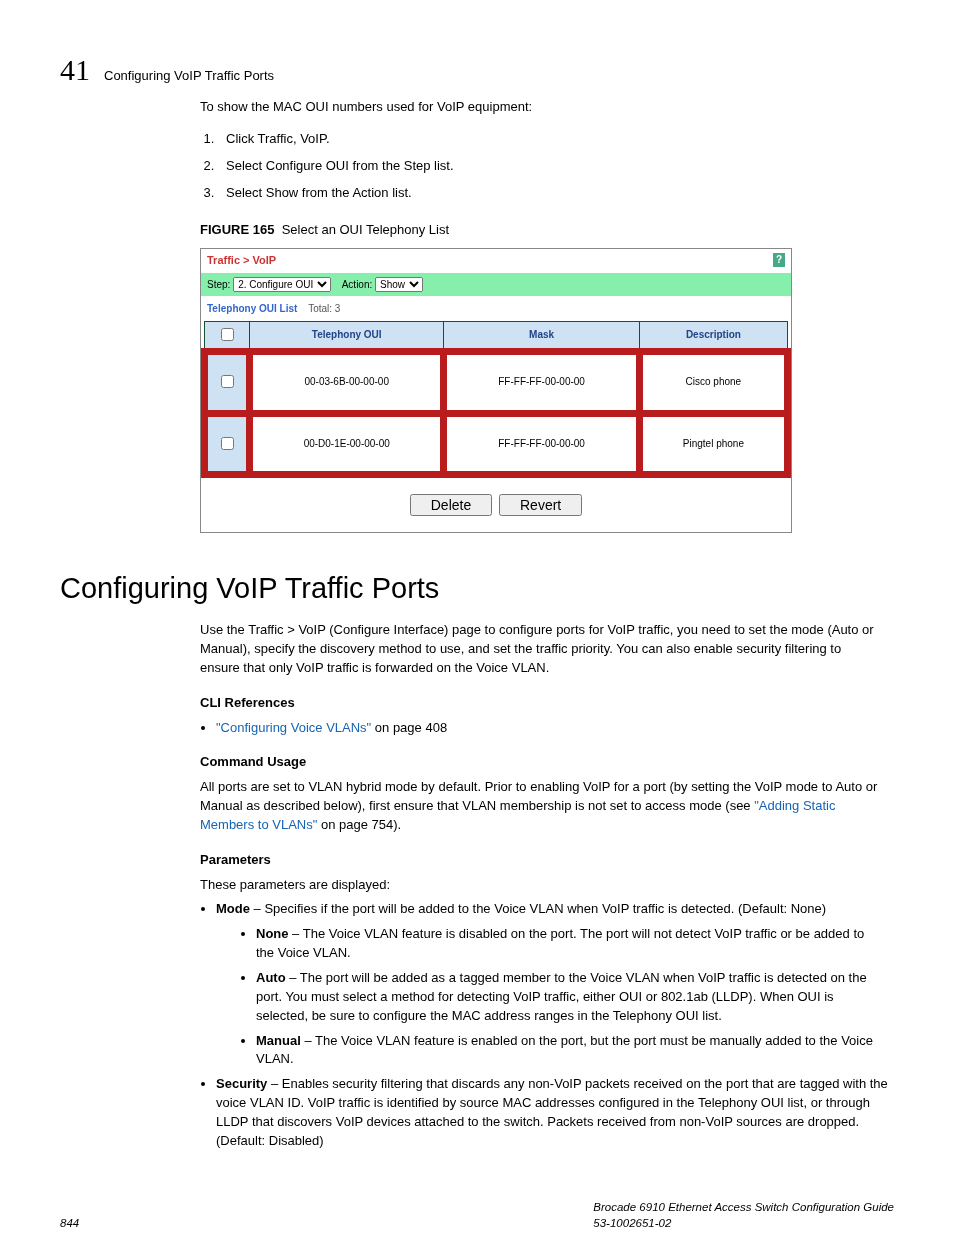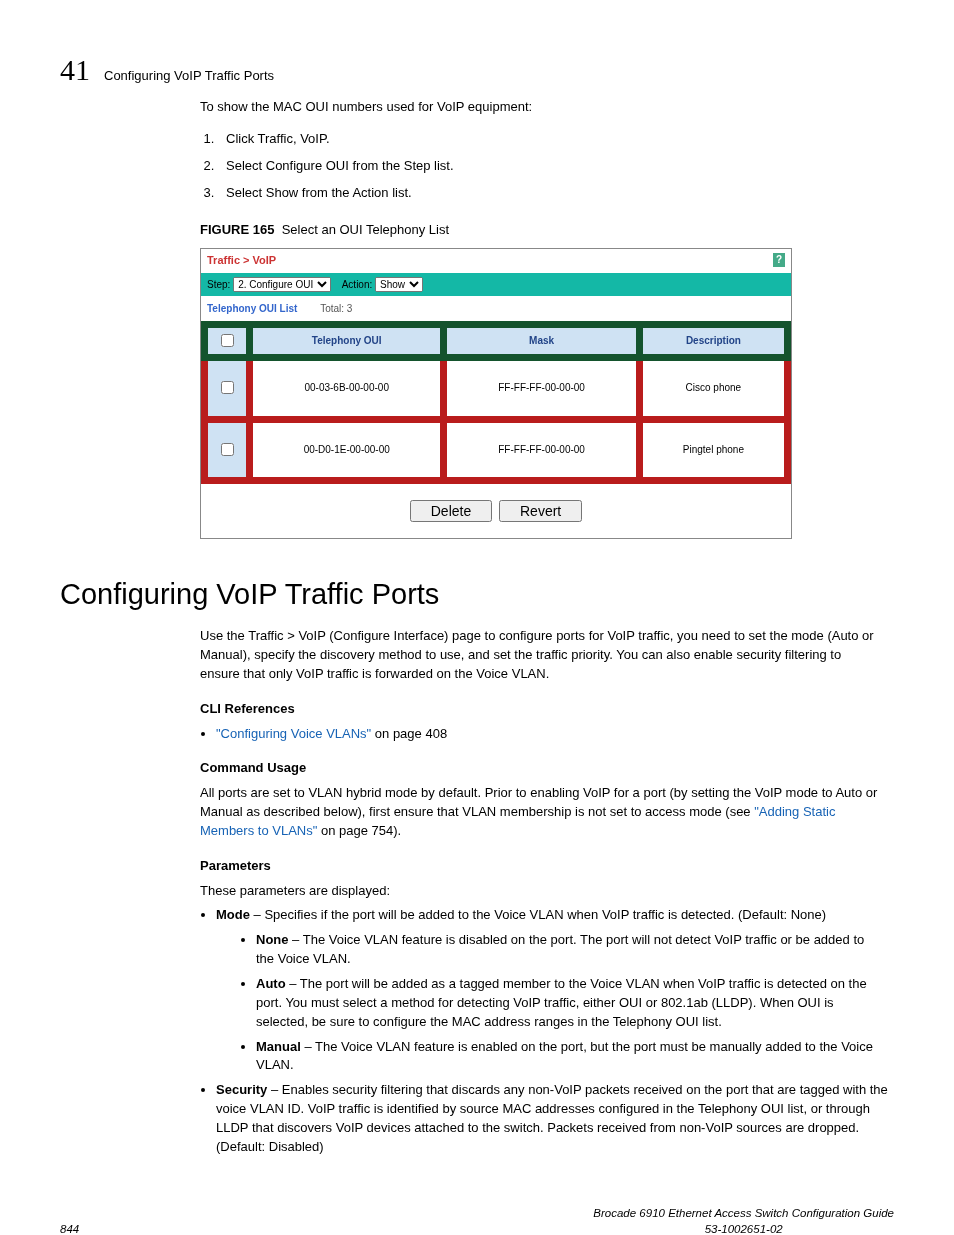--- a/index.html
+++ b/index.html
@@ -24,43 +24,43 @@
   .figcap b { font-weight: bold; }
   .screenshot {
     margin-left: 140px;
     border: 1px solid #888;
     width: 590px;
     background: #fff;
     font-size: 10px;
   }
   .ss-title { padding: 4px 6px; color: #c33; font-weight: bold; font-size: 11px; border-bottom: 0; display:flex; justify-content:space-between; align-items:flex-start;}
   .ss-help { background:#4a8; color:#fff; padding:0 3px; font-size:10px; }
-  .ss-controls { padding: 4px 6px; background:#14b8a6; }
+  .ss-controls { padding: 4px 6px; background:#86efac; }
   .ss-controls select { font-size:10px; }
   .ss-list-label { padding: 6px 6px 4px 6px; color:#36c; font-weight:bold; font-size:10px; }
-  .ss-list-label .tot { color:#555; font-weight:normal; margin-left:20px;}
+  .ss-list-label .tot { color:#555; font-weight:normal; margin-left:8px;}
   table.oui { width: 100%; border-collapse: collapse; font-size:10px; }
-  table.oui th { background:#cfe2f3; color:#224488; padding:3px 6px; border:7px solid #14532d; font-weight:bold; }
+  table.oui th { background:#cfe2f3; color:#224488; padding:3px 6px; border:1px solid #14532d; font-weight:bold; }
   table.oui td { padding:17px 6px; border:7px solid #b91c1c; text-align:center; }
   table.oui td.cb { width:26px; background:#cfe2f3; }
   table.oui input[type=checkbox]{ }
   .ss-buttons { text-align:center; padding:8px 0; }
   .ss-buttons button { font-size:14px; padding:1px 19px; margin:8px 2px; }
   h1.section { font-family: Arial, Helvetica, sans-serif; font-weight: 400; font-size: 29px; margin: 34px 0 12px 0; letter-spacing: 0px; }
   .subhead { font-weight: bold; margin-top: 16px; margin-left:140px; }
   .body-p { margin-left:140px; }
   a.xref { color: #1763b5; text-decoration: none; }
   ul.ref { margin:2px 0 10px 0; padding-left:156px; }
   ul.ref li { margin:2px 0; }
   ul.params { margin:4px 0; padding-left:156px; }
   ul.params > li { margin:6px 0; list-style: disc; }
   ul.params ul { margin:4px 16px; padding-left:24px; }
   ul.params ul li { margin:6px 0; list-style: disc; }
   .footer { display:flex; justify-content:space-between; align-items:flex-end; font-style: italic; font-size:11.5px; margin-top:48px; }
-  .footer .right { text-align:center; }
+  .footer .right { text-align:left; }
 </style>
 </head>
 <body>
 
 <div class="header-row">
   <span class="chapter-num">41</span>
   <span class="chapter-title">Configuring VoIP Traffic Ports</span>
 </div>
 
 <p class="indent">To show the MAC OUI numbers used for VoIP equipment:</p>

